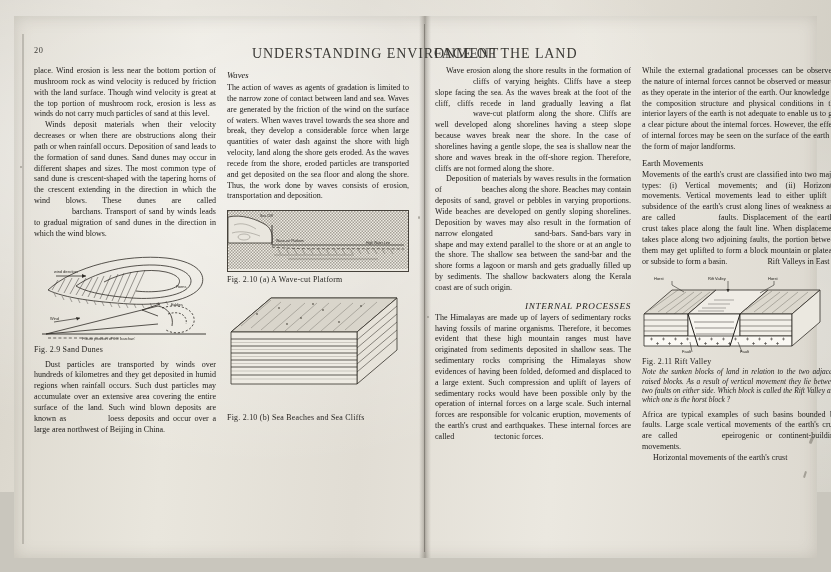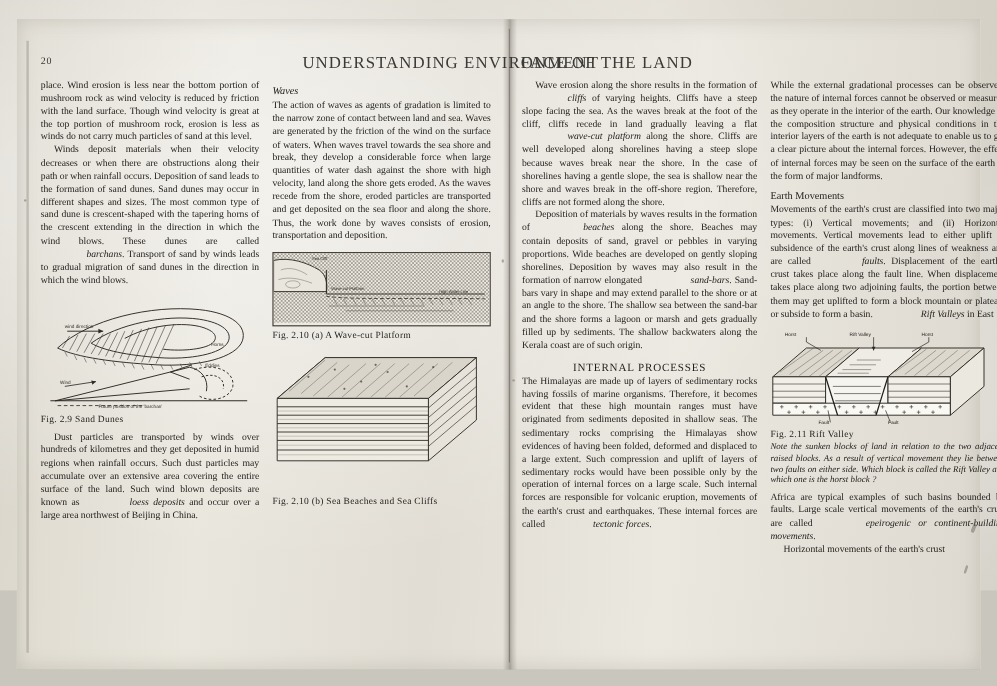--- a/index.html
+++ b/index.html
@@ -58,24 +58,25 @@
     color:#23211e;
   }
   p.ind{text-indent:11px;}
   .sub{
     font-size:8.6px;font-style:italic;margin:4px 0 3px 0;color:#23211e;
   }
   .sub2{
     font-size:8.6px;margin:5px 0 2px 0;color:#23211e;
   }
   .ctr{
-    text-align:center;font-size:9.2px;letter-spacing:.7px;margin:7px 0 2px 0;
+    text-align:right;font-size:9.2px;letter-spacing:.7px;margin:7px 0 2px 0;
     color:#201e1b;
-  }
-  .it{font-style:italic;padding-left:38px;}
+    font-style:italic;
+  }
+  .it{padding-left:38px;}
   
   .figcap{margin-top:3px;}
   .figtitle{font-size:7.9px;letter-spacing:.25px;color:#201e1b;margin-bottom:1px;}
   .figbody{font-size:7.4px;line-height:9.3px;font-style:italic;text-align:justify;color:#23211e;}
   
   .fig{position:relative;}
   .framed{border:1px solid #46423b;background:#ece9e1;}
   svg{display:block;}
   .speck{position:absolute;background:#6c675e;border-radius:50%;opacity:.5;}
 </style>

